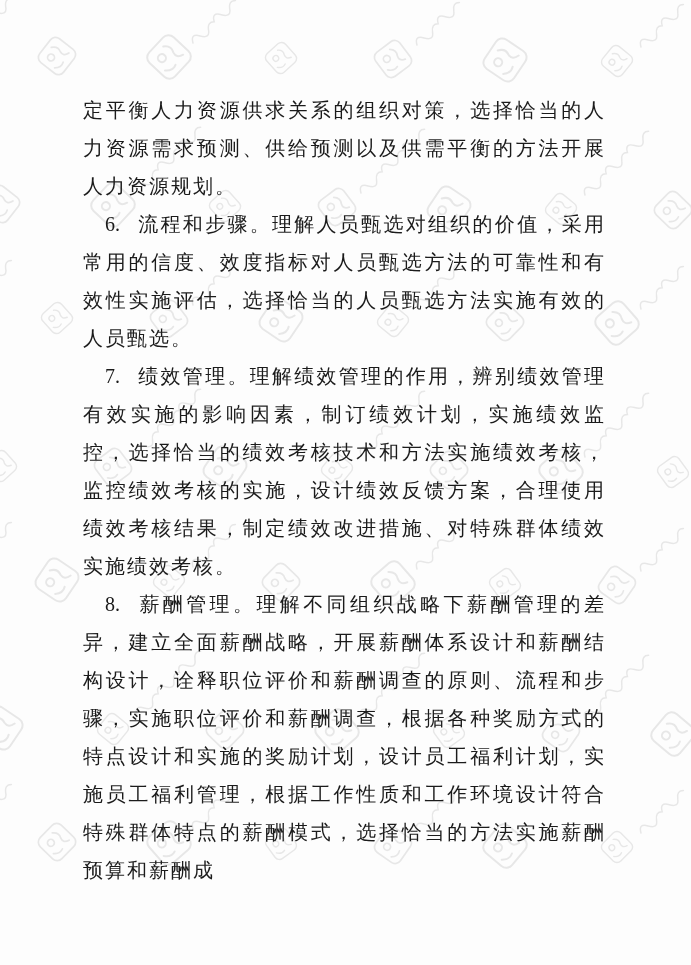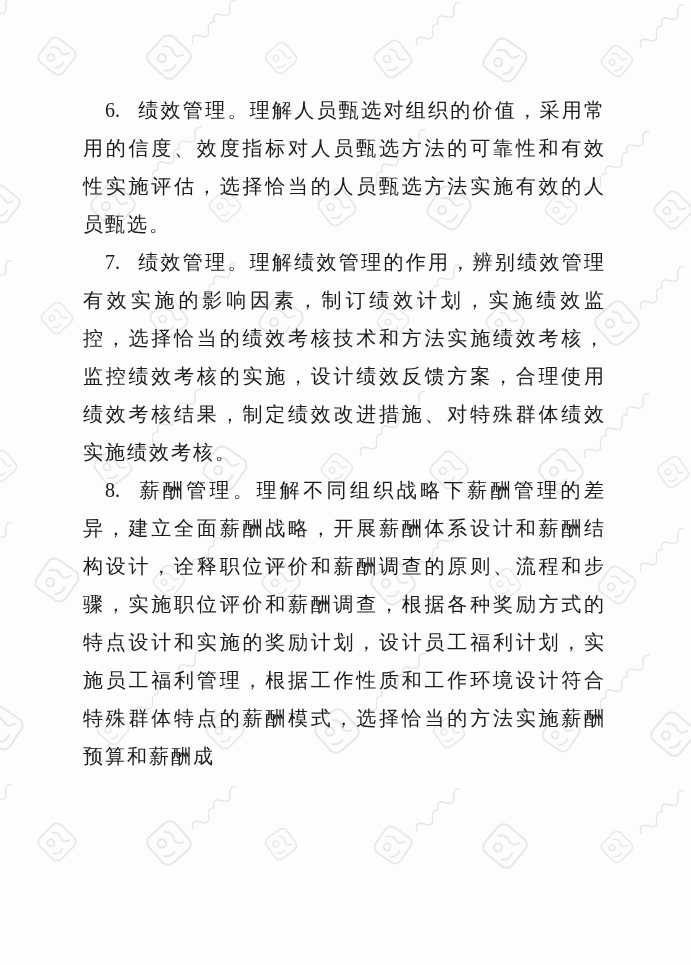--- a/index.html
+++ b/index.html
@@ -418,21 +418,22 @@
       <g transform="translate(729,848) rotate(-40) scale(1.08)" fill="none" stroke="#d6d6d6" stroke-width="1.6" stroke-linecap="round">
         <rect x="-14" y="-14" width="28" height="28" rx="6"></rect>
         <circle cx="-4.5" cy="-3.5" r="3.2"></circle>
         <path d="M3,-9 q5,4 2,9 q-2,5 4,7"></path>
         <path d="M-10,5 q4,5 9,3"></path>
       </g>
     </svg>
 
   <main class="content" style="color: rgb(27, 27, 27);">
 
-
-    <p class="para indented"><span class="num">6.</span><span>绩效管理。理解人员甄选对组织的价值，采用常用的信度、效度指标对人员甄选方法的可靠性和有效性实施评估，选择恰当的人员甄选方法实施有效的人员甄选。</span></p>
+    <p class="para"><span class="num"></span><span>定平衡人力资源供求关系的组织对策，选择恰当的人力资源需求预测、供给预测以及供需平衡的方法开展人力资源规划。</span></p>
+
+    <p class="para indented"><span class="num">6.</span><span>流程和步骤。理解人员甄选对组织的价值，采用常用的信度、效度指标对人员甄选方法的可靠性和有效性实施评估，选择恰当的人员甄选方法实施有效的人员甄选。</span></p>
 
     <p class="para indented"><span class="num">7.</span><span>绩效管理。理解绩效管理的作用，辨别绩效管理有效实施的影响因素，制订绩效计划，实施绩效监控，选择恰当的绩效考核技术和方法实施绩效考核，监控绩效考核的实施，设计绩效反馈方案，合理使用绩效考核结果，制定绩效改进措施、对特殊群体绩效实施绩效考核。</span></p>
 
     <p class="para indented"><span class="num">8.</span><span>薪酬管理。理解不同组织战略下薪酬管理的差异，建立全面薪酬战略，开展薪酬体系设计和薪酬结构设计，诠释职位评价和薪酬调查的原则、流程和步骤，实施职位评价和薪酬调查，根据各种奖励方式的特点设计和实施的奖励计划，设计员工福利计划，实施员工福利管理，根据工作性质和工作环境设计符合特殊群体特点的薪酬模式，选择恰当的方法实施薪酬预算和薪酬成</span></p>
 
   </main>
 </div>
 
 </body></html>

